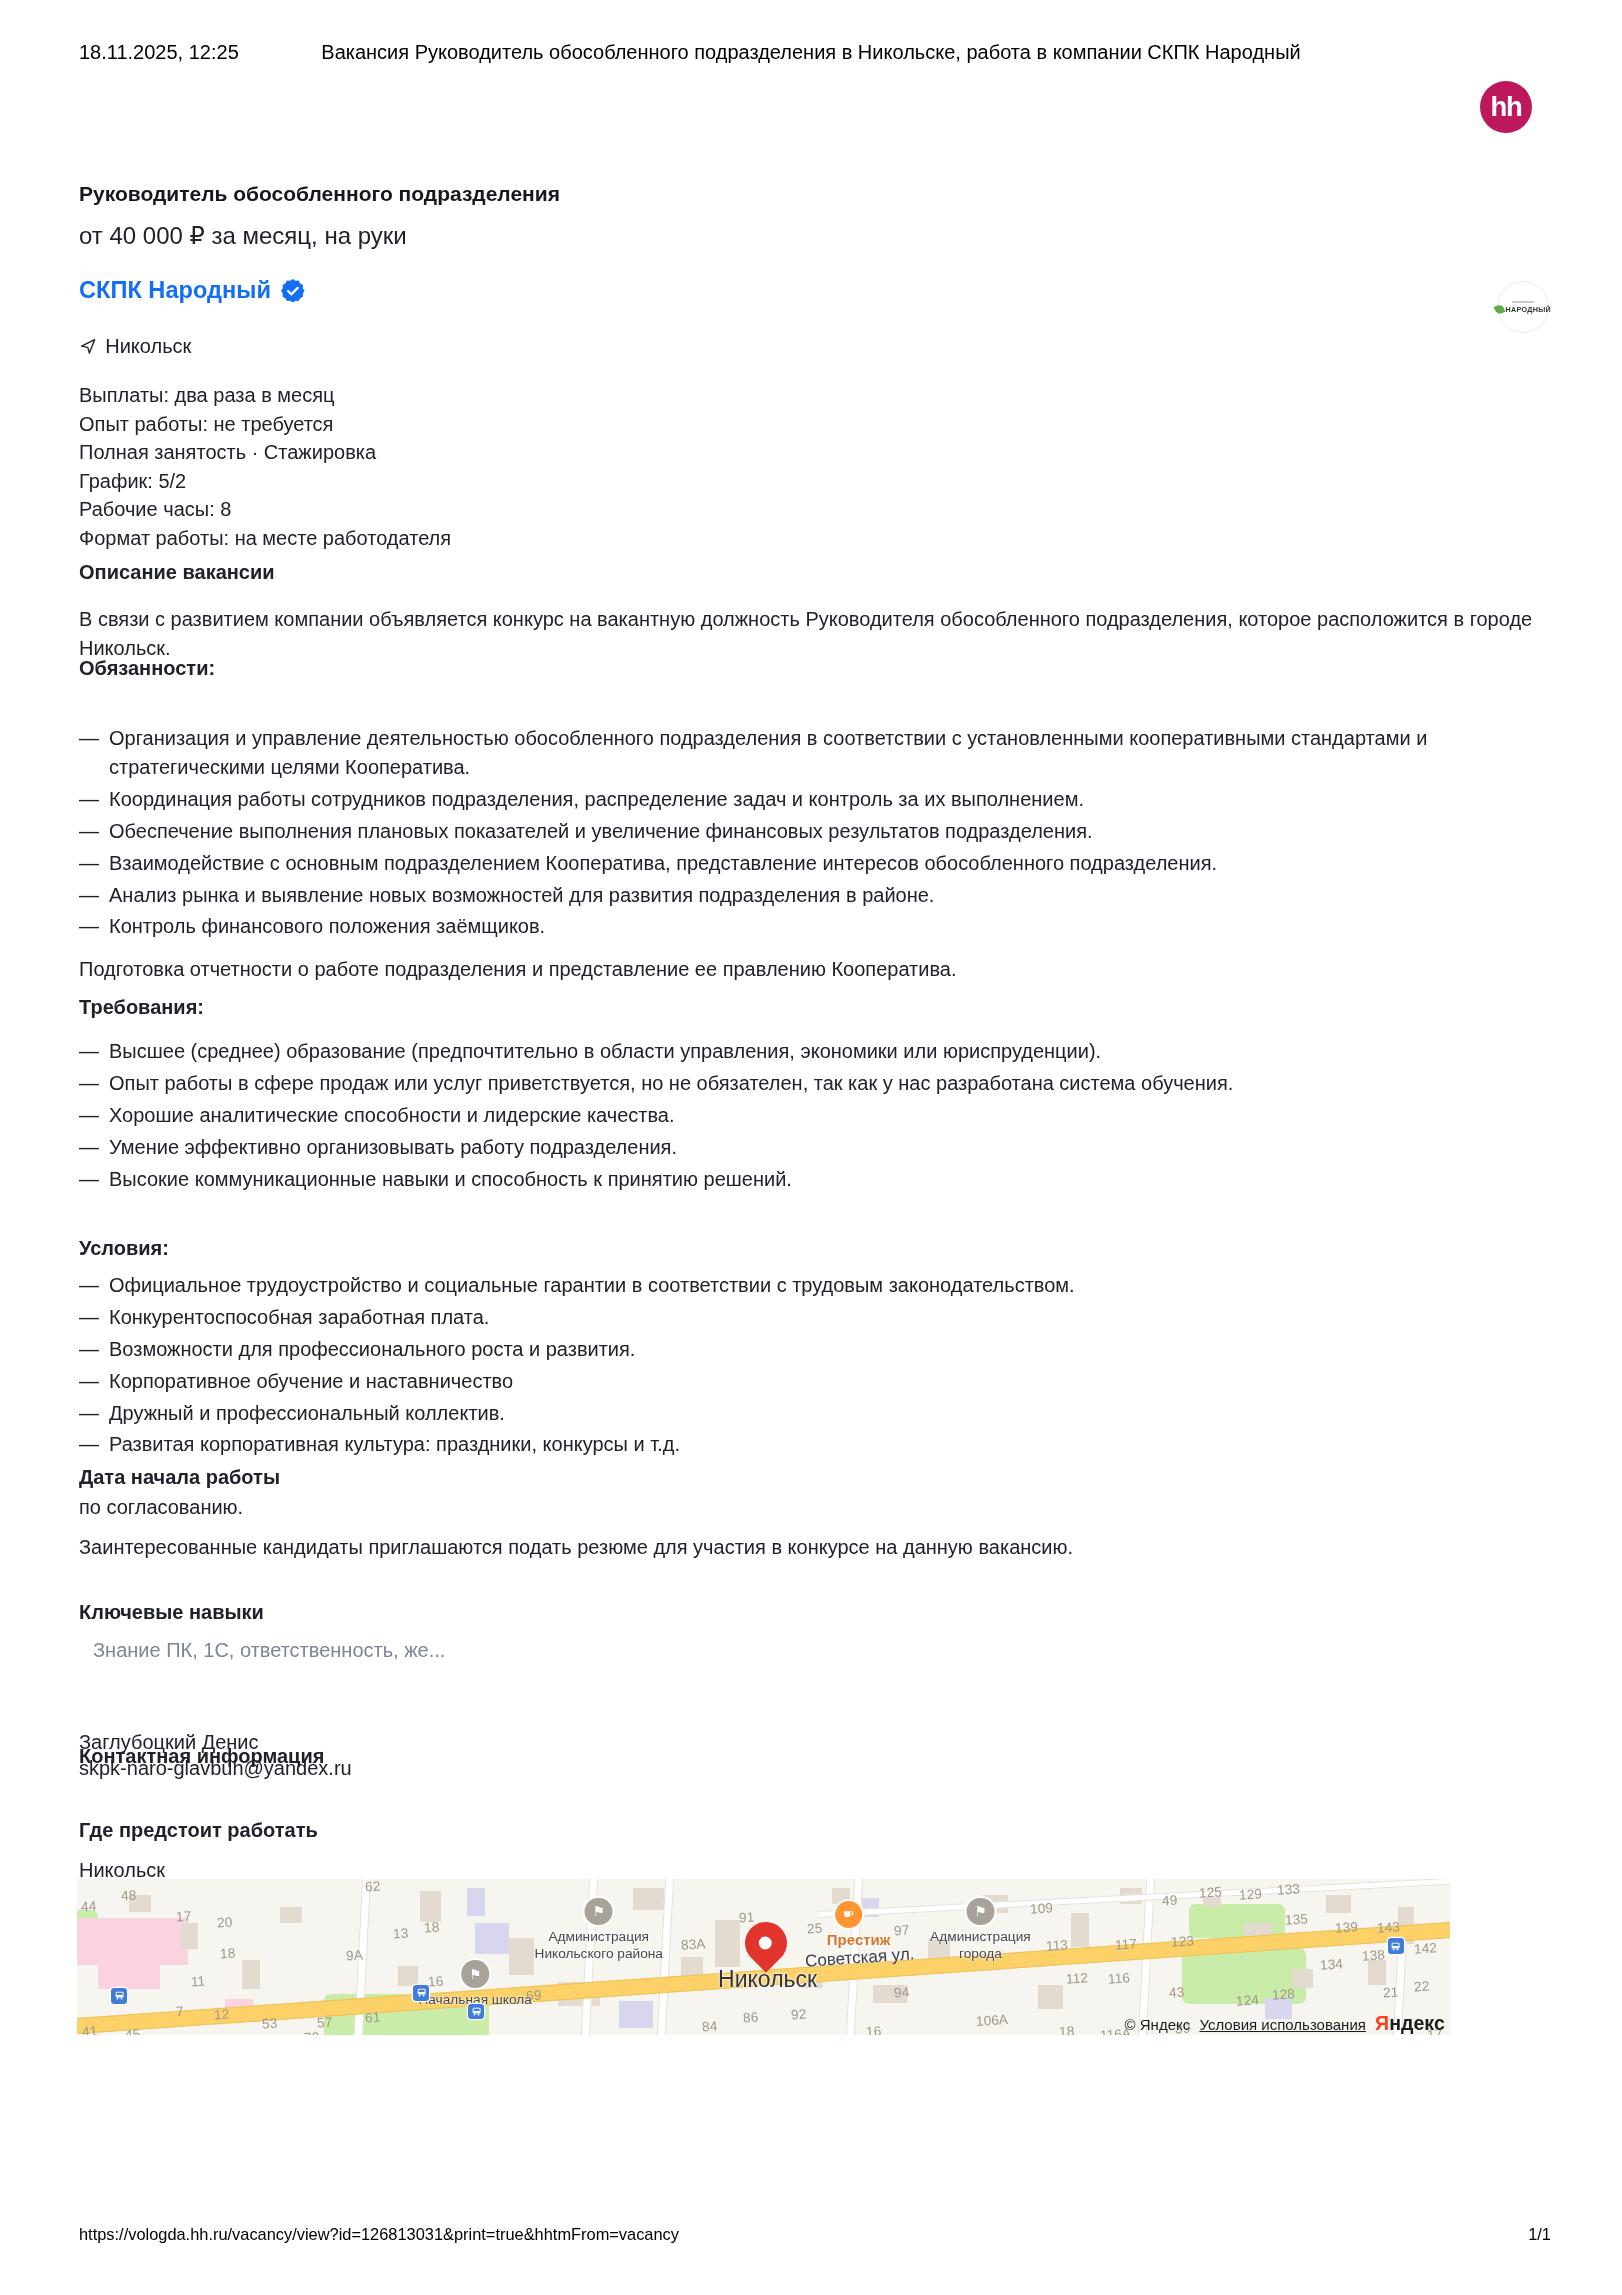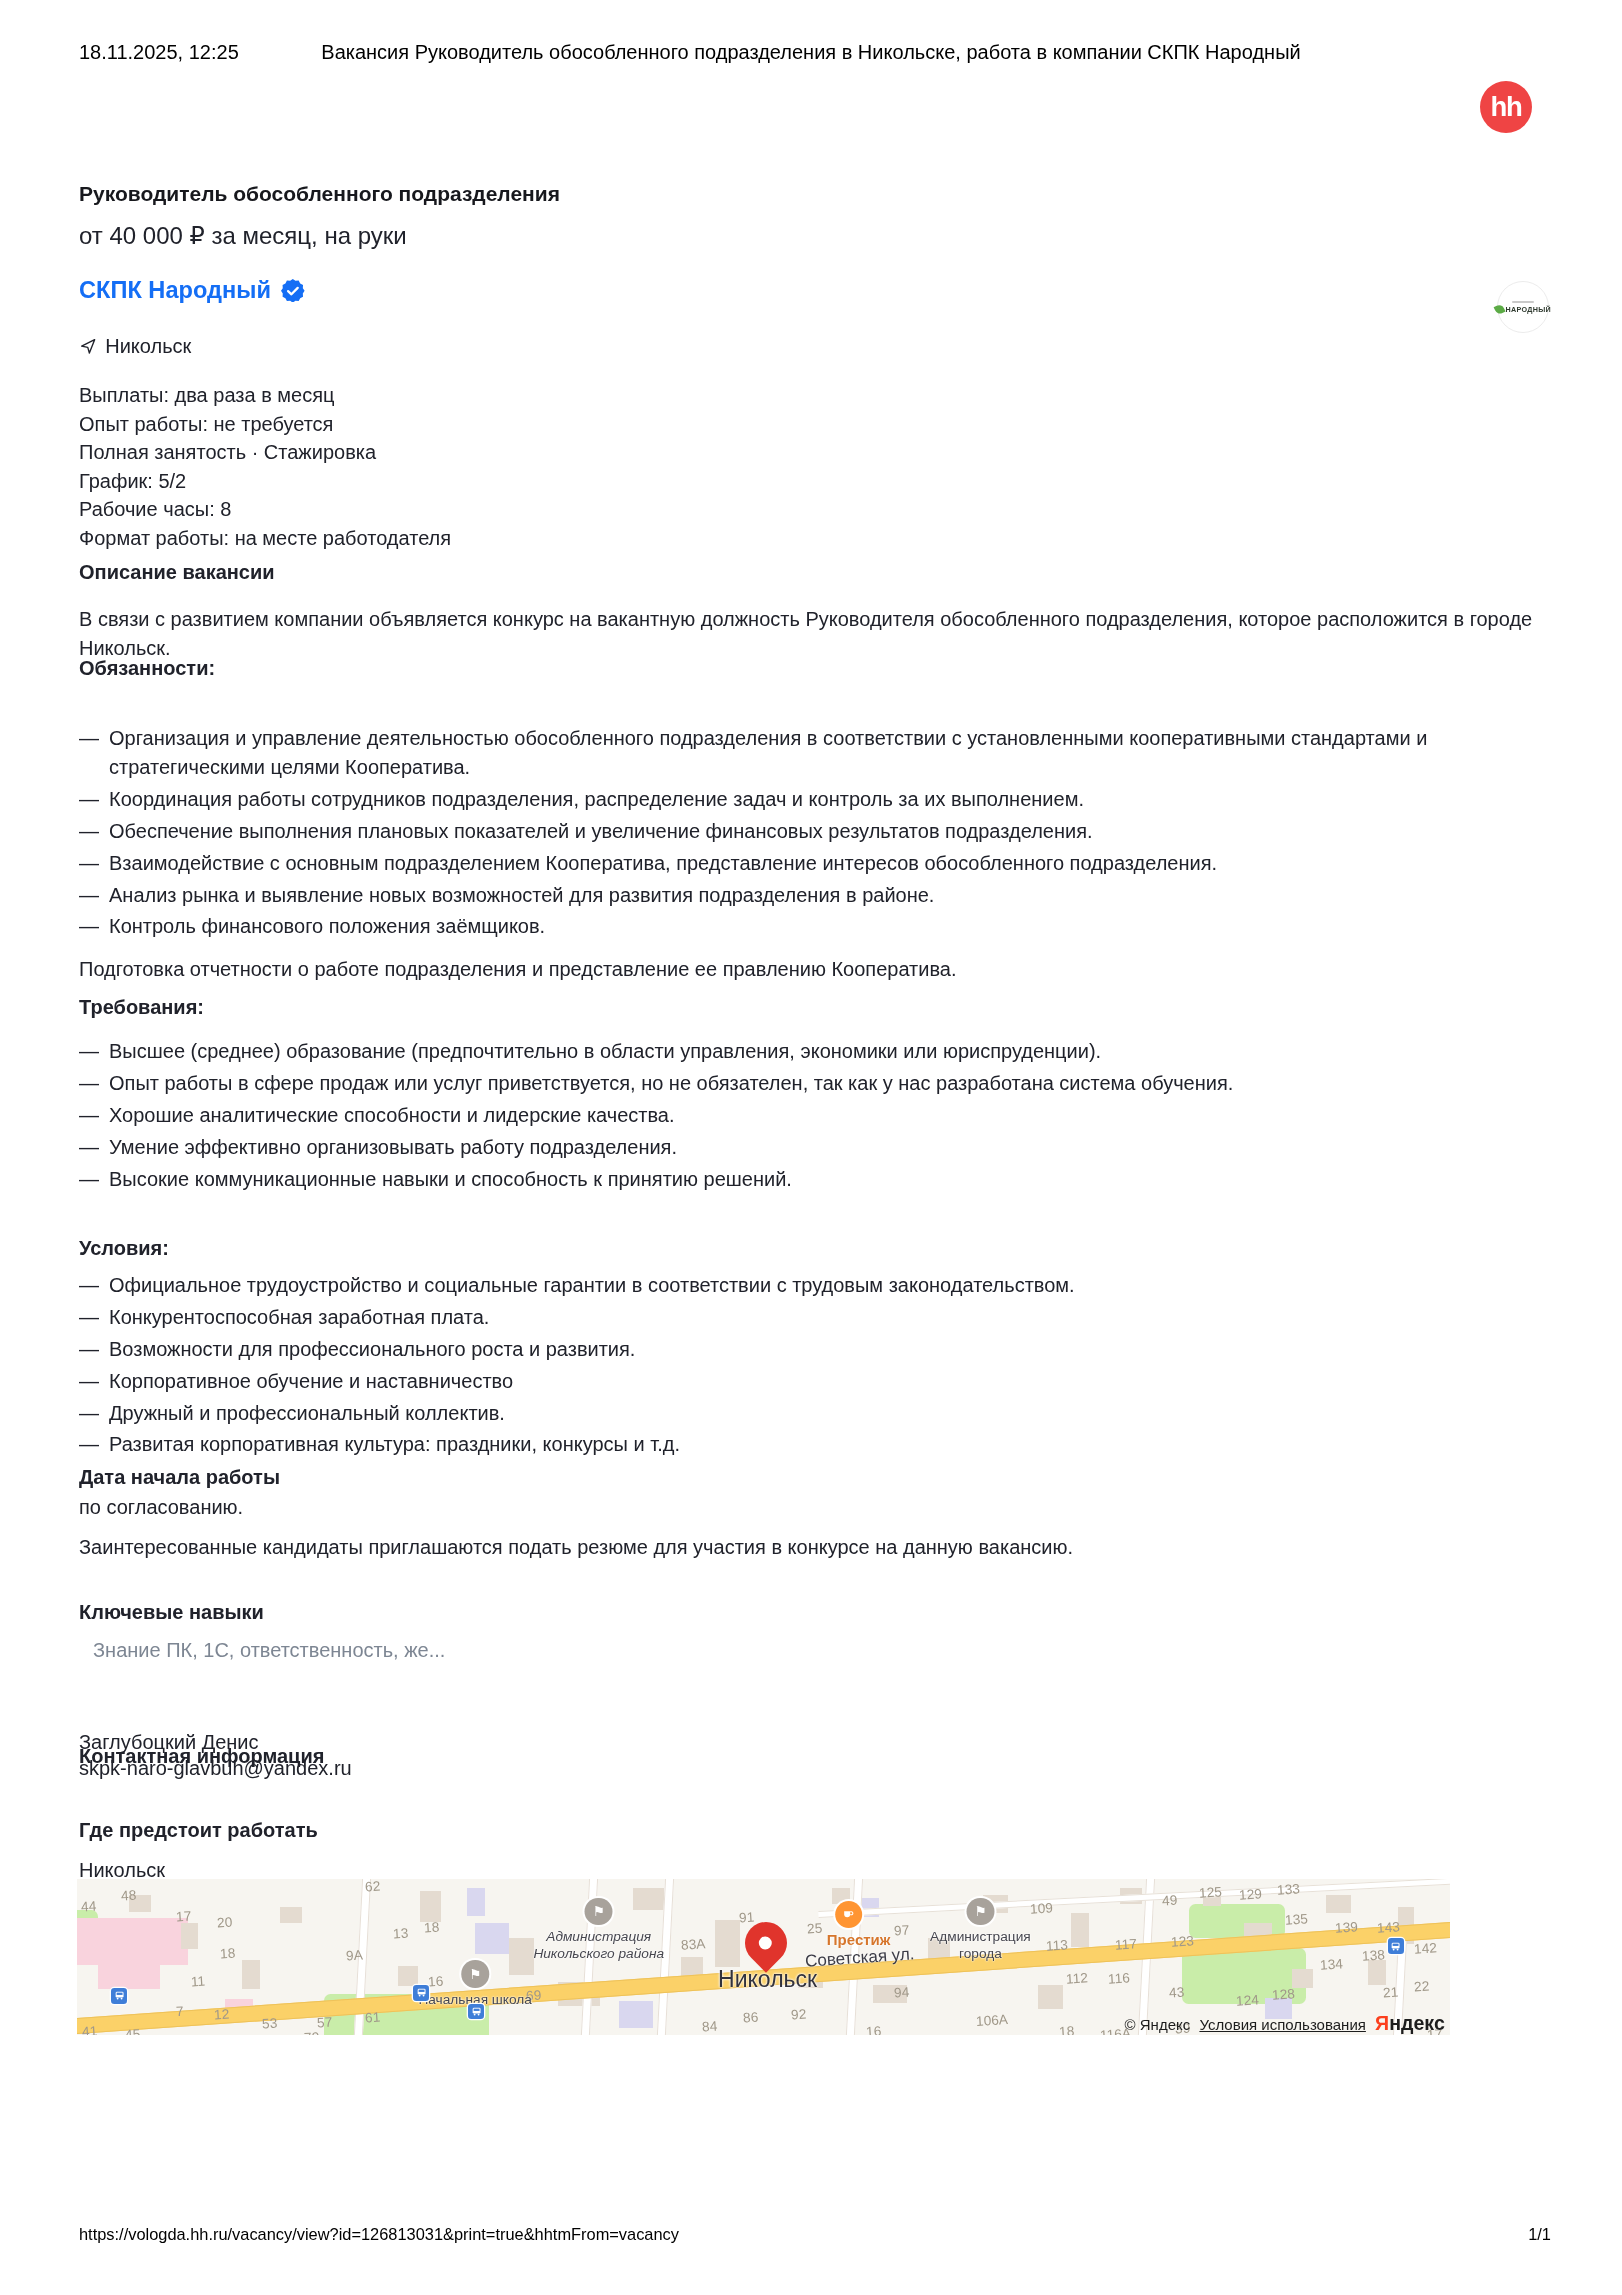--- a/index.html
+++ b/index.html
@@ -70,21 +70,21 @@
 </head>
 <body>
 
 <div class="page">
 
   <div class="abs print-header">
     <span>18.11.2025, 12:25</span>
     <span class="print-title">Вакансия Руководитель обособленного подразделения в Никольске, работа в компании СКПК Народный</span>
   </div>
 
-  <div class="abs hh-logo" style="background:#ef4444;">hh</div>
+  <div class="abs hh-logo" style="background:#be185d;">hh</div>
 
   <div class="abs h1">Руководитель обособленного подразделения</div>
   <div class="abs salary">от 40 000 ₽ за месяц, на руки</div>
 
   <div class="abs company-row">
     <span class="company-link" style="color:#146ef5;">СКПК Народный</span>
     <svg width="23.6" height="23.6" viewBox="0 0 24 24">
       <polygon fill="#146ef5" points="24,12 22.2,14.7 22.4,18 19.5,19.5 18,22.4 14.7,22.2 12,24 9.3,22.2 6,22.4 4.5,19.5 1.6,18 1.8,14.7 0,12 1.8,9.3 1.6,6 4.5,4.5 6,1.6 9.3,1.8 12,0 14.7,1.8 18,1.6 19.5,4.5 22.4,6 22.2,9.3"></polygon>
       <path d="M7.2 12.3 L10.6 15.6 L17 9" fill="none" stroke="#fff" stroke-width="2.3" stroke-linecap="round" stroke-linejoin="round"></path>
     </svg>
@@ -268,21 +268,21 @@
         <span class="hn" style="left: 87%; top: 69%;">128</span>
         <span class="hn" style="left: 90.5%; top: 50%;">134</span>
         <span class="hn" style="left: 93.6%; top: 44%;">138</span>
         <span class="hn" style="left: 97.4%; top: 40%;">142</span>
         <span class="hn" style="left: 97.4%; top: 64%;">22</span>
         <span class="hn" style="left: 95.1%; top: 68%;">21</span>
       </div>
 
     <div class="poi" style="left:38%;top:12%;">
       <span class="poi-circle">⚑</span>
-      <span class="poi-label" style="width:151px;font-style:italic;">Администрация Никольского района</span>
+      <span class="poi-label" style="width:151px;">Администрация Никольского района</span>
     </div>
     <div class="poi" style="left:65.8%;top:12%;">
       <span class="poi-circle">⚑</span>
       <span class="poi-label" style="width:137px;">Администрация города</span>
     </div>
     <div class="poi" style="left:29%;top:52%;">
       <span class="poi-circle">⚑</span>
       <span class="poi-label">Начальная школа</span>
     </div>
     <div class="poi" style="left:56.2%;top:14%;">

